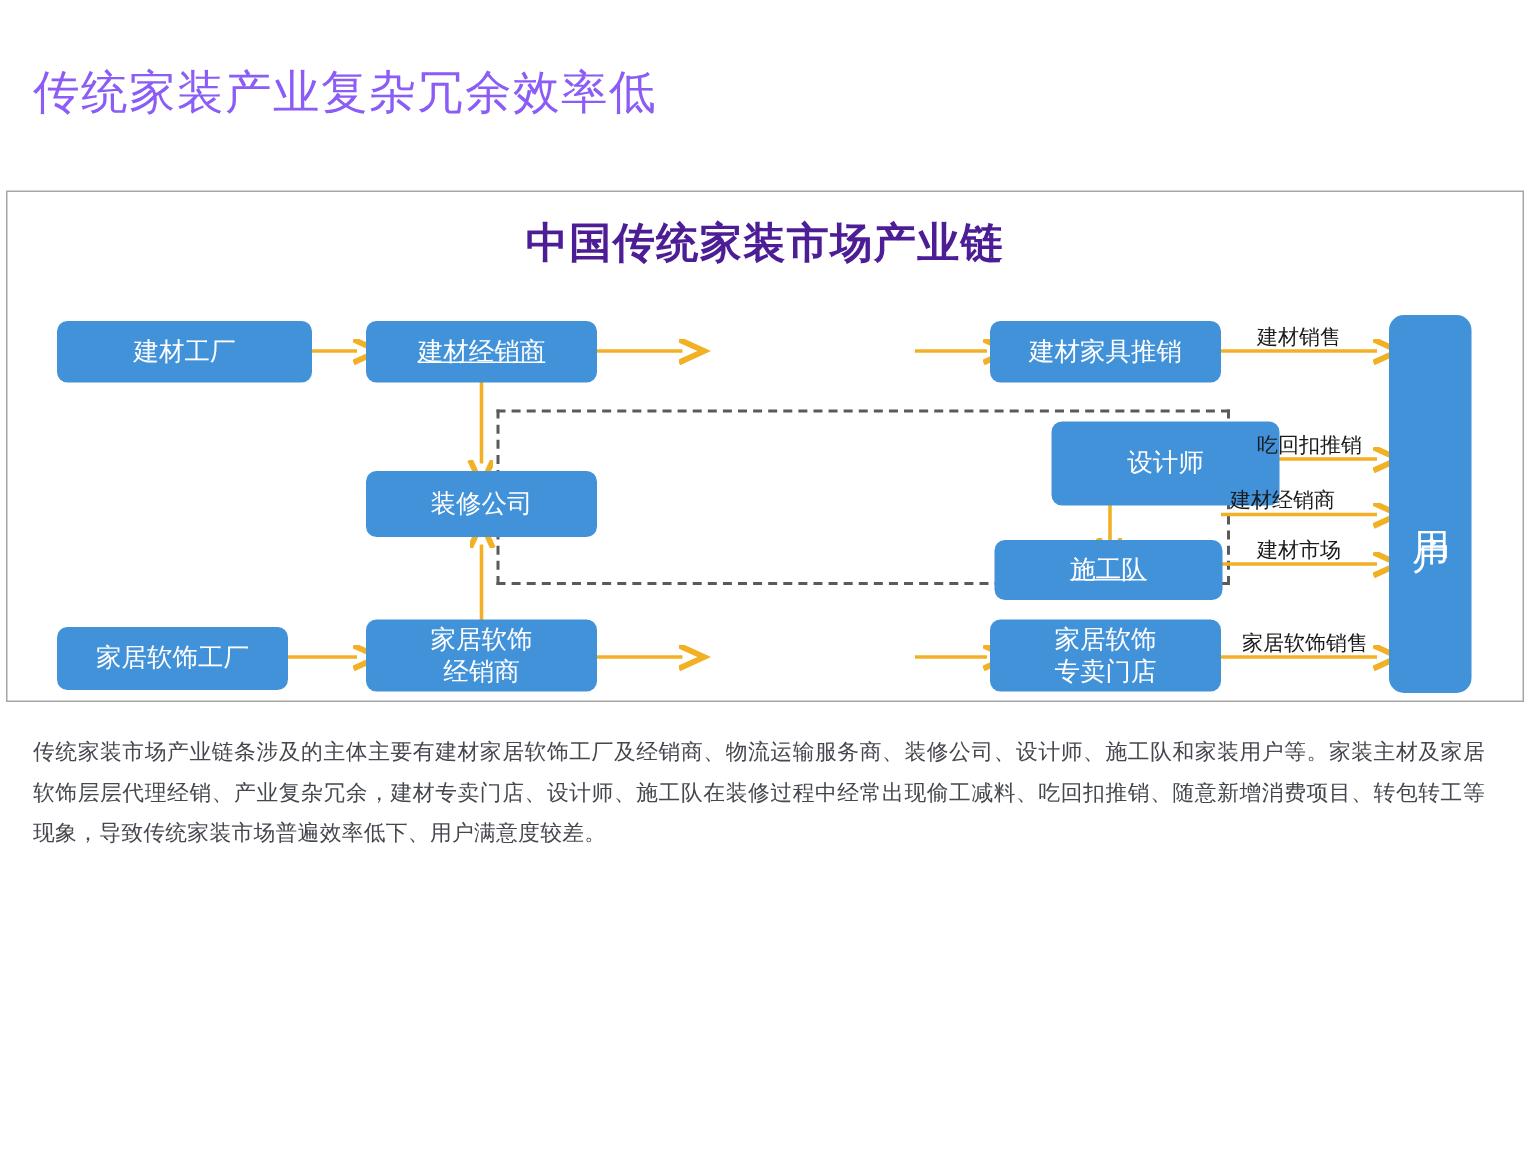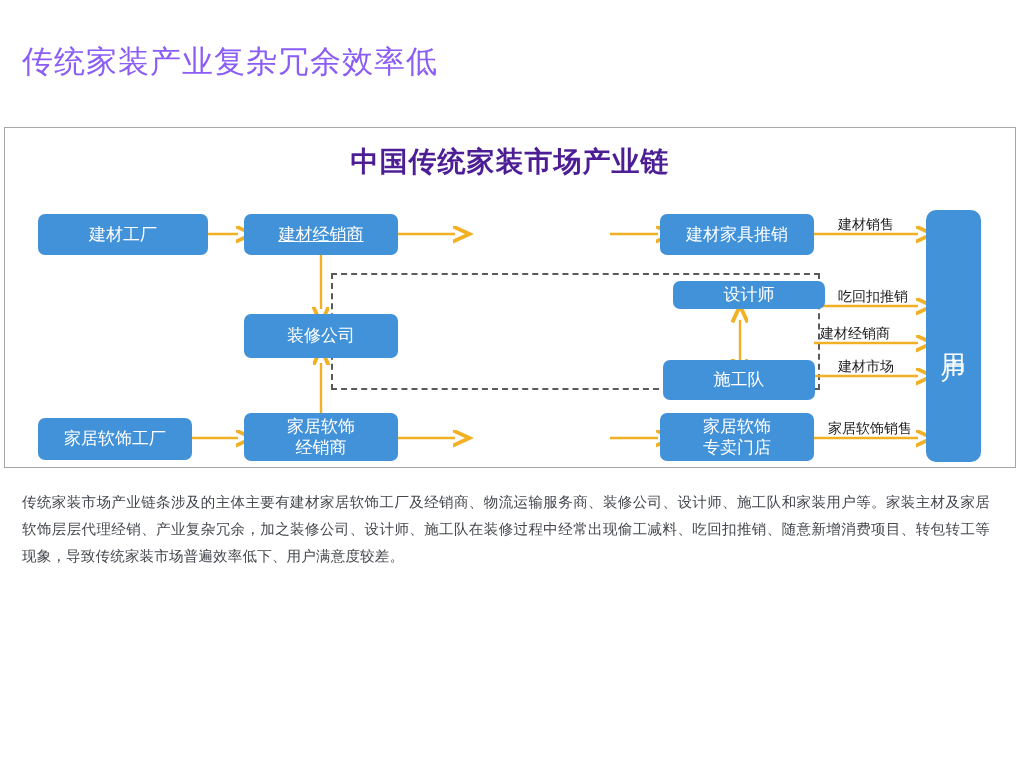--- a/index.html
+++ b/index.html
@@ -177,23 +177,23 @@
 
   <div class="node" style="left:33px;  top:86px;  width:170px; height:41px;">建材工厂</div>
 
   <div class="node" style="left:239px; top:86px;  width:154px; height:41px;text-decoration:underline;">建材经销商</div>
 
 
   <div class="node" style="left:655px; top:86px;  width:154px; height:41px;">建材家具推销</div>
 
   <div class="node" style="left:239px; top:186px; width:154px; height:44px;">装修公司</div>
 
-  <div class="node" style="left:668px; top:153px; width:152px; height:28px;">设计师</div>
-
-  <div class="node" style="left:658px; top:232px; width:152px; height:40px;">施工队</div>
+  <div class="node" style="left:696px; top:153px; width:152px; height:56px;">设计师</div>
+
+  <div class="node" style="left:658px; top:232px; width:152px; height:40px;text-decoration:underline;">施工队</div>
 
   <div class="node" style="left:33px;  top:290px; width:154px; height:42px;">家居软饰工厂</div>
 
   <div class="node two-line" style="left:239px; top:285px; width:154px; height:48px; flex-direction:column;">
     <span>家居软饰</span>
     <span>经销商</span>
   </div>
 
 
   <div class="node two-line" style="left:655px; top:285px; width:154px; height:48px; flex-direction:column;">
@@ -210,13 +210,13 @@
   <div class="flow-label" style="left:833px; top:160px;">吃回扣推销</div>
 
   <div class="flow-label" style="left:815px; top:197px;">建材经销商</div>
 
   <div class="flow-label" style="left:833px; top:230px;">建材市场</div>
 
   <div class="flow-label" style="left:823px; top:292px;">家居软饰销售</div>
 
 </div>
 
-<div id="body-text">传统家装市场产业链条涉及的主体主要有建材家居软饰工厂及经销商、物流运输服务商、装修公司、设计师、施工队和家装用户等。家装主材及家居软饰层层代理经销、产业复杂冗余，加之装修公司、设计师、施工队在装修过程中经常出现偷工减料、吃回扣推销、随意新增消费项目、转包转工等现象，导致传统家装市场普遍效率低下、用户满意度较差。</div>
+<div id="body-text">传统家装市场产业链条涉及的主体主要有建材家居软饰工厂及经销商、物流运输服务商、装修公司、设计师、施工队和家装用户等。家装主材及家居软饰层层代理经销、产业复杂冗余，建材专卖门店、设计师、施工队在装修过程中经常出现偷工减料、吃回扣推销、随意新增消费项目、转包转工等现象，导致传统家装市场普遍效率低下、用户满意度较差。</div>
 
 </body></html>

